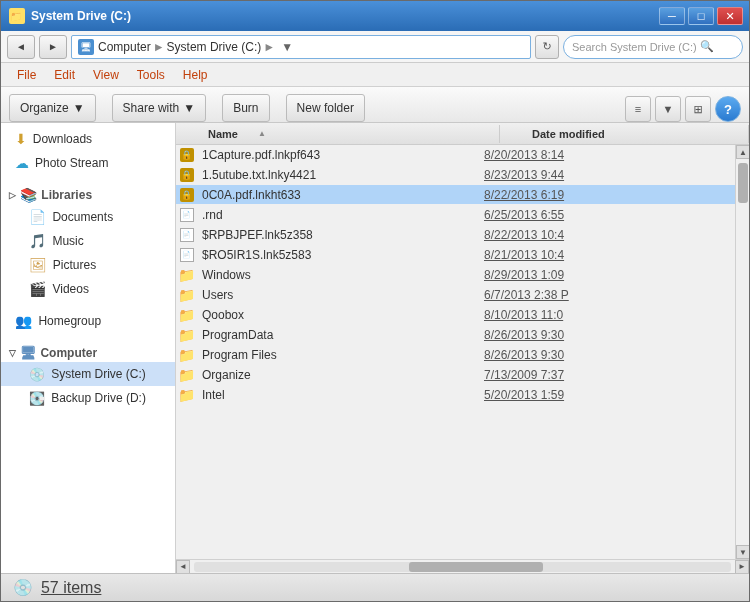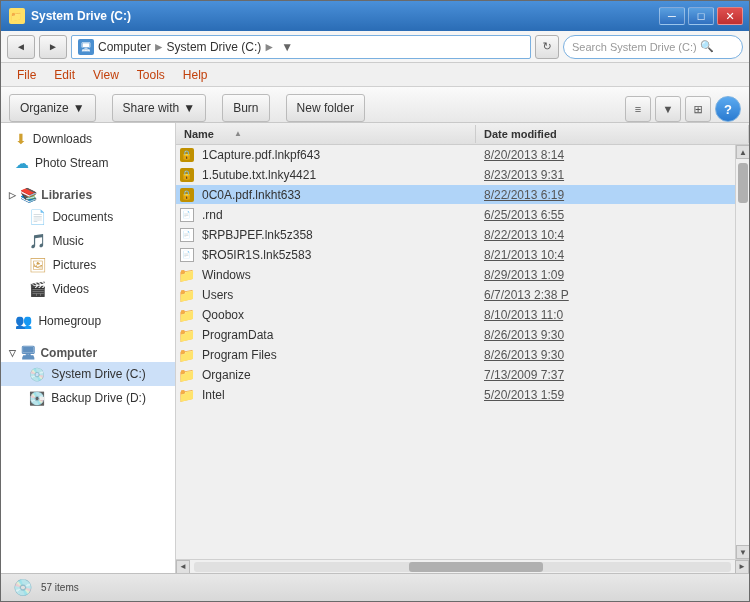--- a/index.html
+++ b/index.html
@@ -271,20 +271,21 @@
     .col-header {
       padding: 3px 8px;
       font-size: 11px;
       font-weight: bold;
       color: #333;
       border-right: 1px solid #ccc;
       cursor: pointer;
       display: flex;
       align-items: center;
       gap: 20px;
+      margin-left: 24px;
     }
     .col-name { width: 300px; flex-shrink: 0; }
     .col-date { flex: 1; }
 
     .file-list {
       flex: 1;
       overflow-y: auto;
     }
     .file-list::-webkit-scrollbar { width: 8px; }
     .file-list::-webkit-scrollbar-track { background: #f5f5f5; }
@@ -349,22 +350,23 @@
       height: 28px;
       background: linear-gradient(to bottom, #e8e8e8, #d8d8d8);
       border-top: 1px solid #c0c0c0;
       display: flex;
       align-items: center;
       padding: 0 12px;
       flex-shrink: 0;
       gap: 16px;
     }
     .status-text {
-      font-size: 10px;
+      font-size: 16px;
       color: #444;
+      text-decoration: underline;
     }
 
     .scrollbar-area {
       width: 14px;
       background: #f0f0f0;
       border-left: 1px solid #d0d0d0;
       display: flex;
       flex-direction: column;
       flex-shrink: 0;
     }
@@ -570,21 +572,21 @@
                 <div class="file-lock">🔒</div>
               </div>
       <div class="file-name-cell">1Capture.pdf.lnkpf643</div>
       <div class="file-date-cell">8/20/2013 8:14</div>
     </div>
             <div class="file-row">
       <div class="file-icon-cell">
                 <div class="file-lock">🔒</div>
               </div>
       <div class="file-name-cell">1.5utube.txt.lnky4421</div>
-      <div class="file-date-cell">8/23/2013 9:31</div>
+      <div class="file-date-cell">8/23/2013 9:44</div>
     </div>
             <div class="file-row selected">
       <div class="file-icon-cell">
                 <div class="file-lock">🔒</div>
               </div>
       <div class="file-name-cell">0C0A.pdf.lnkht633</div>
       <div class="file-date-cell">8/22/2013 6:19</div>
     </div>
             <div class="file-row">
       <div class="file-icon-cell">

